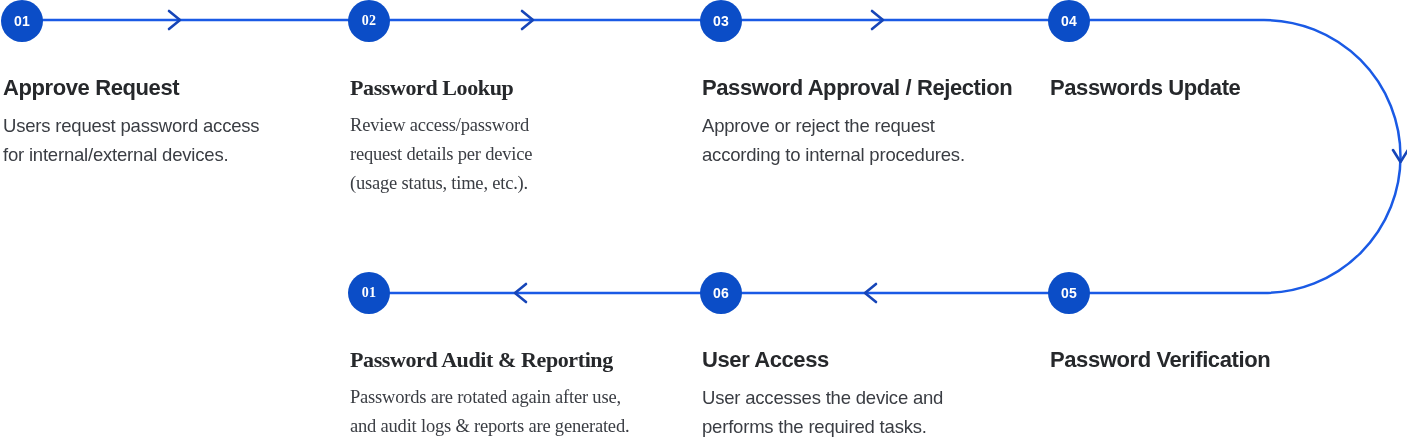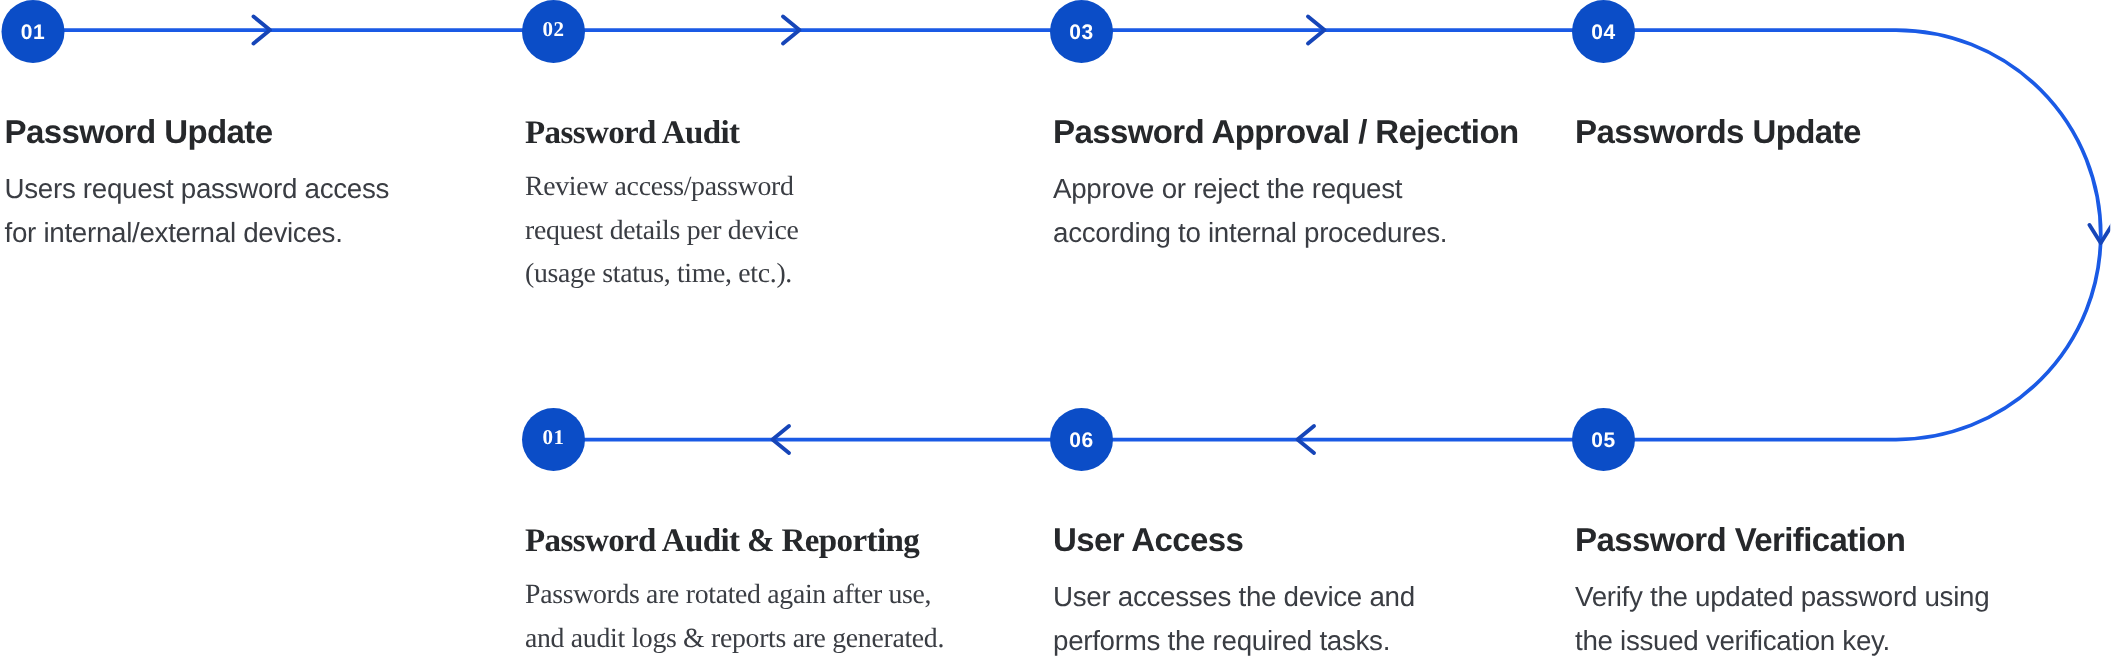--- a/index.html
+++ b/index.html
@@ -92,50 +92,48 @@
     <polyline class="flow-arrow" points="169,11 180,20 169,29"></polyline>
     <polyline class="flow-arrow" points="522,11 533,20 522,29"></polyline>
     <polyline class="flow-arrow" points="872,11 883,20 872,29"></polyline>
     <polyline class="flow-arrow" points="1393,150 1400.5,162 1408,150"></polyline>
     <polyline class="flow-arrow" points="876,284 865,293 876,302"></polyline>
     <polyline class="flow-arrow" points="526,284 515,293 526,302"></polyline>
   </svg>
 
   <div class="step row-top pos-c1">
     <div class="num-circle">01</div>
-    <div class="step-title">Password Update</div>
+    <div class="step-title">Approve Request</div>
     <div class="step-desc">Users request password access
 for internal/external devices.</div>
   </div>
 
   <div class="step row-top pos-c2">
     <div class="num-circle">02</div>
-    <div class="step-title">Password Audit</div>
+    <div class="step-title">Password Lookup</div>
     <div class="step-desc">Review access/password
 request details per device
 (usage status, time, etc.).</div>
   </div>
 
   <div class="step row-top pos-c3">
     <div class="num-circle">03</div>
     <div class="step-title">Password Approval / Rejection</div>
     <div class="step-desc">Approve or reject the request
 according to internal procedures.</div>
   </div>
 
   <div class="step row-top pos-c4">
     <div class="num-circle">04</div>
     <div class="step-title">Passwords Update</div>
   </div>
 
   <div class="step row-bottom pos-c4">
     <div class="num-circle">05</div>
     <div class="step-title">Password Verification</div>
-    <div class="step-desc">Verify the updated password using
-the issued verification key.</div>
   </div>
 
   <div class="step row-bottom pos-c3">
     <div class="num-circle">06</div>
     <div class="step-title">User Access</div>
     <div class="step-desc">User accesses the device and
 performs the required tasks.</div>
   </div>
 
   <div class="step row-bottom pos-c2">

